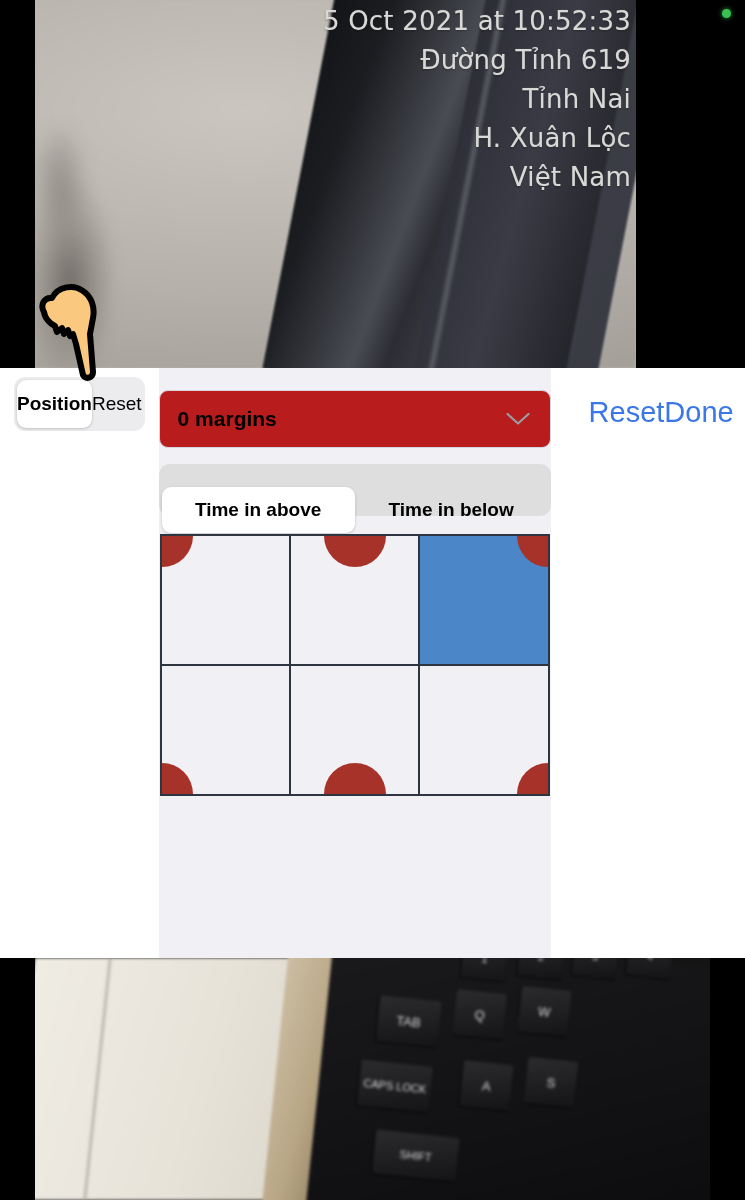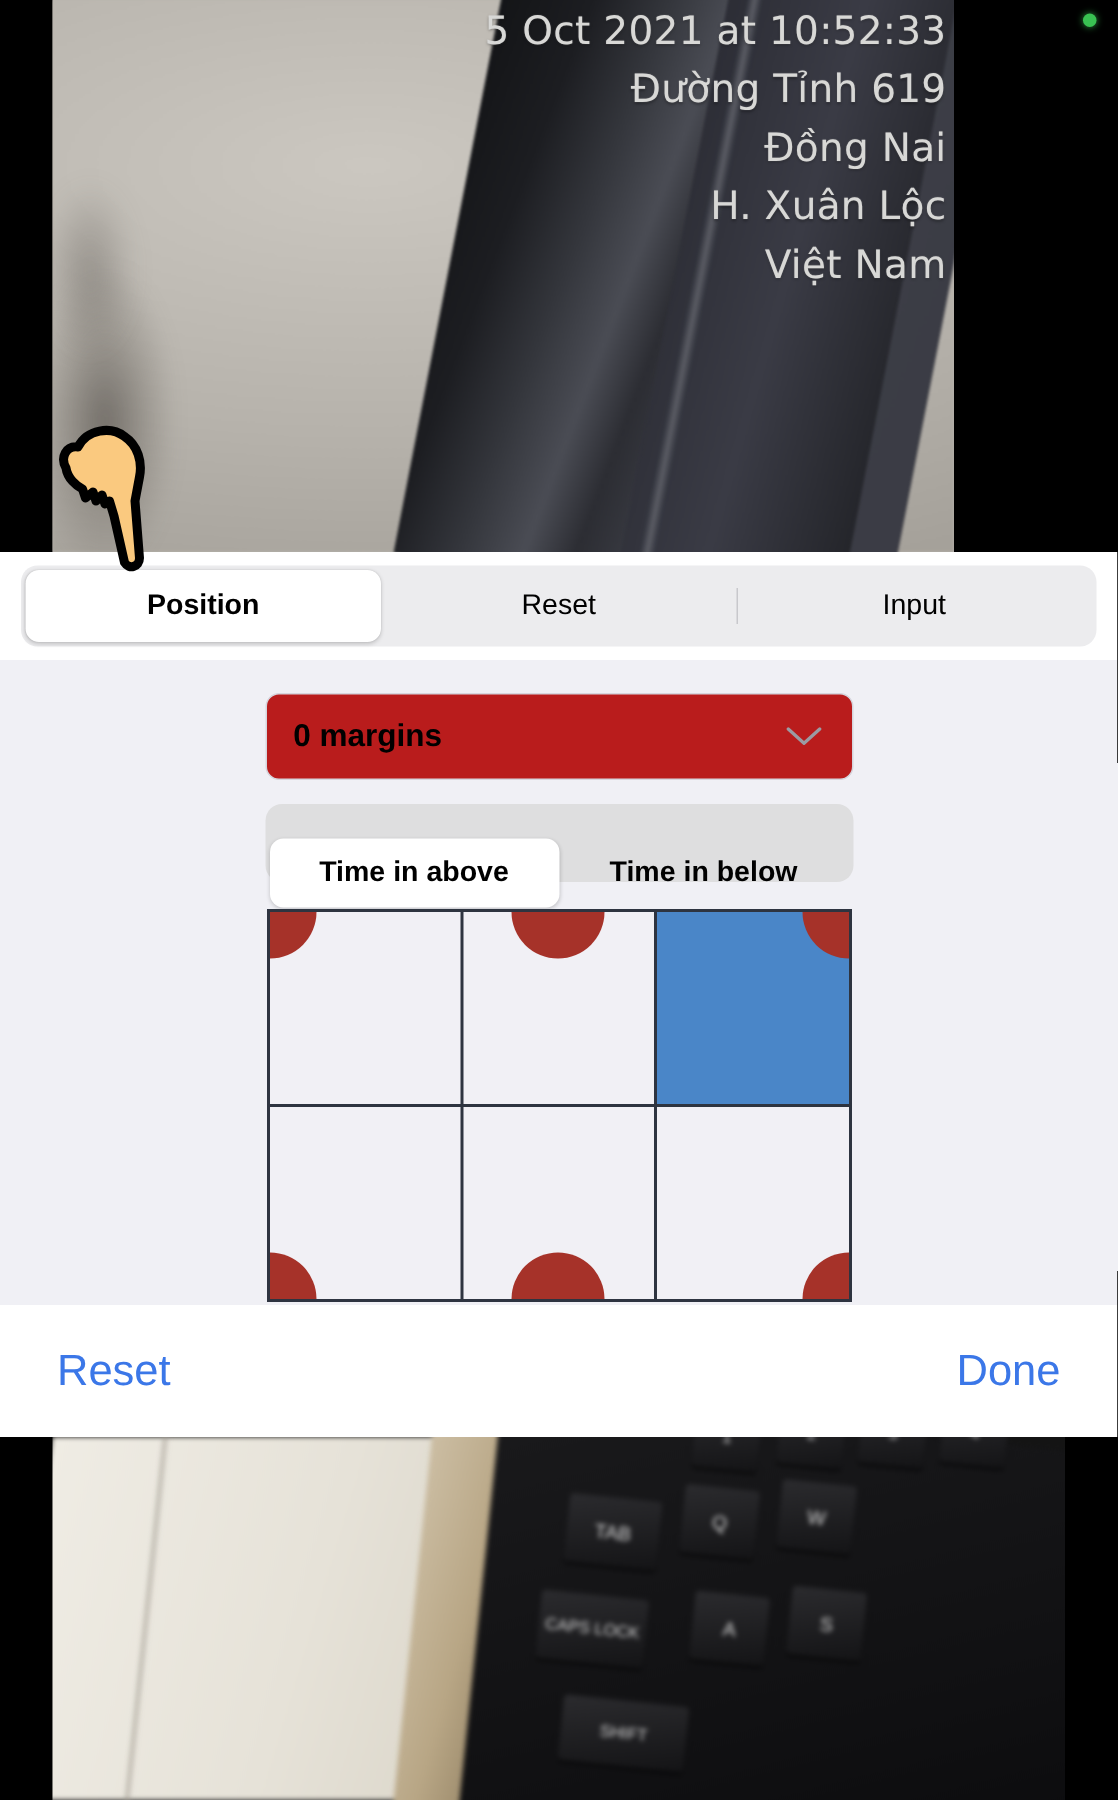--- a/index.html
+++ b/index.html
@@ -115,21 +115,21 @@
     font-family:"Liberation Sans", sans-serif;
     display:flex; align-items:center; justify-content:center;
     box-shadow:0 1px 1px rgba(0,0,0,.8);
   }
   .photo-bottom .kblur { filter:blur(1.6px); }
 
   
   .panel {
     position:absolute; left:0; top:368px; width:745px; height:590px;
     background:#fff;
-    display:flex; flex-direction:column;
+    display:flex; flex-direction:row;
   }
   .tabbar {
     height:72px;
     background:#fff;
     display:flex; align-items:center;
     padding:0 14px;
   }
   .segmented {
     flex:1;
     height:54px;
@@ -267,39 +267,36 @@
     <div class="wall blur"></div>
     <div class="smudge"></div>
     <div class="smudge2"></div>
     <div class="lid blur"></div>
     <div class="lid2 blur"></div>
     <div class="lidedge blur"></div>
 
     <div class="stamp">
       <div>5 Oct 2021 at 10:52:33</div>
       <div>Đường Tỉnh 619</div>
-      <div>Đồng Nai</div>
+      <div>Tỉnh Nai</div>
       <div>H. Xuân Lộc</div>
       <div>Việt Nam</div>
     </div>
   </div>
   <div class="rec-dot"></div>
 
   <div class="panel">
 
     <div class="tabbar">
       <div class="segmented">
         <div class="seg active">
           <span>Position</span>
         </div>
         <div class="seg">
           <span>Reset</span>
-        </div>
-        <div class="seg">
-          <span>Input</span>
         </div>
       </div>
     </div>
 
     <div class="panel-body">
 
       <div class="dropdown">
         <span class="dd-label">0 margins</span>
         <svg class="chev" viewBox="0 0 24 13">
           <path d="M1.5 1.5 L12 11 L22.5 1.5" fill="none" stroke="#9b9ba3" stroke-width="2.2" stroke-linecap="round" stroke-linejoin="round"></path>

